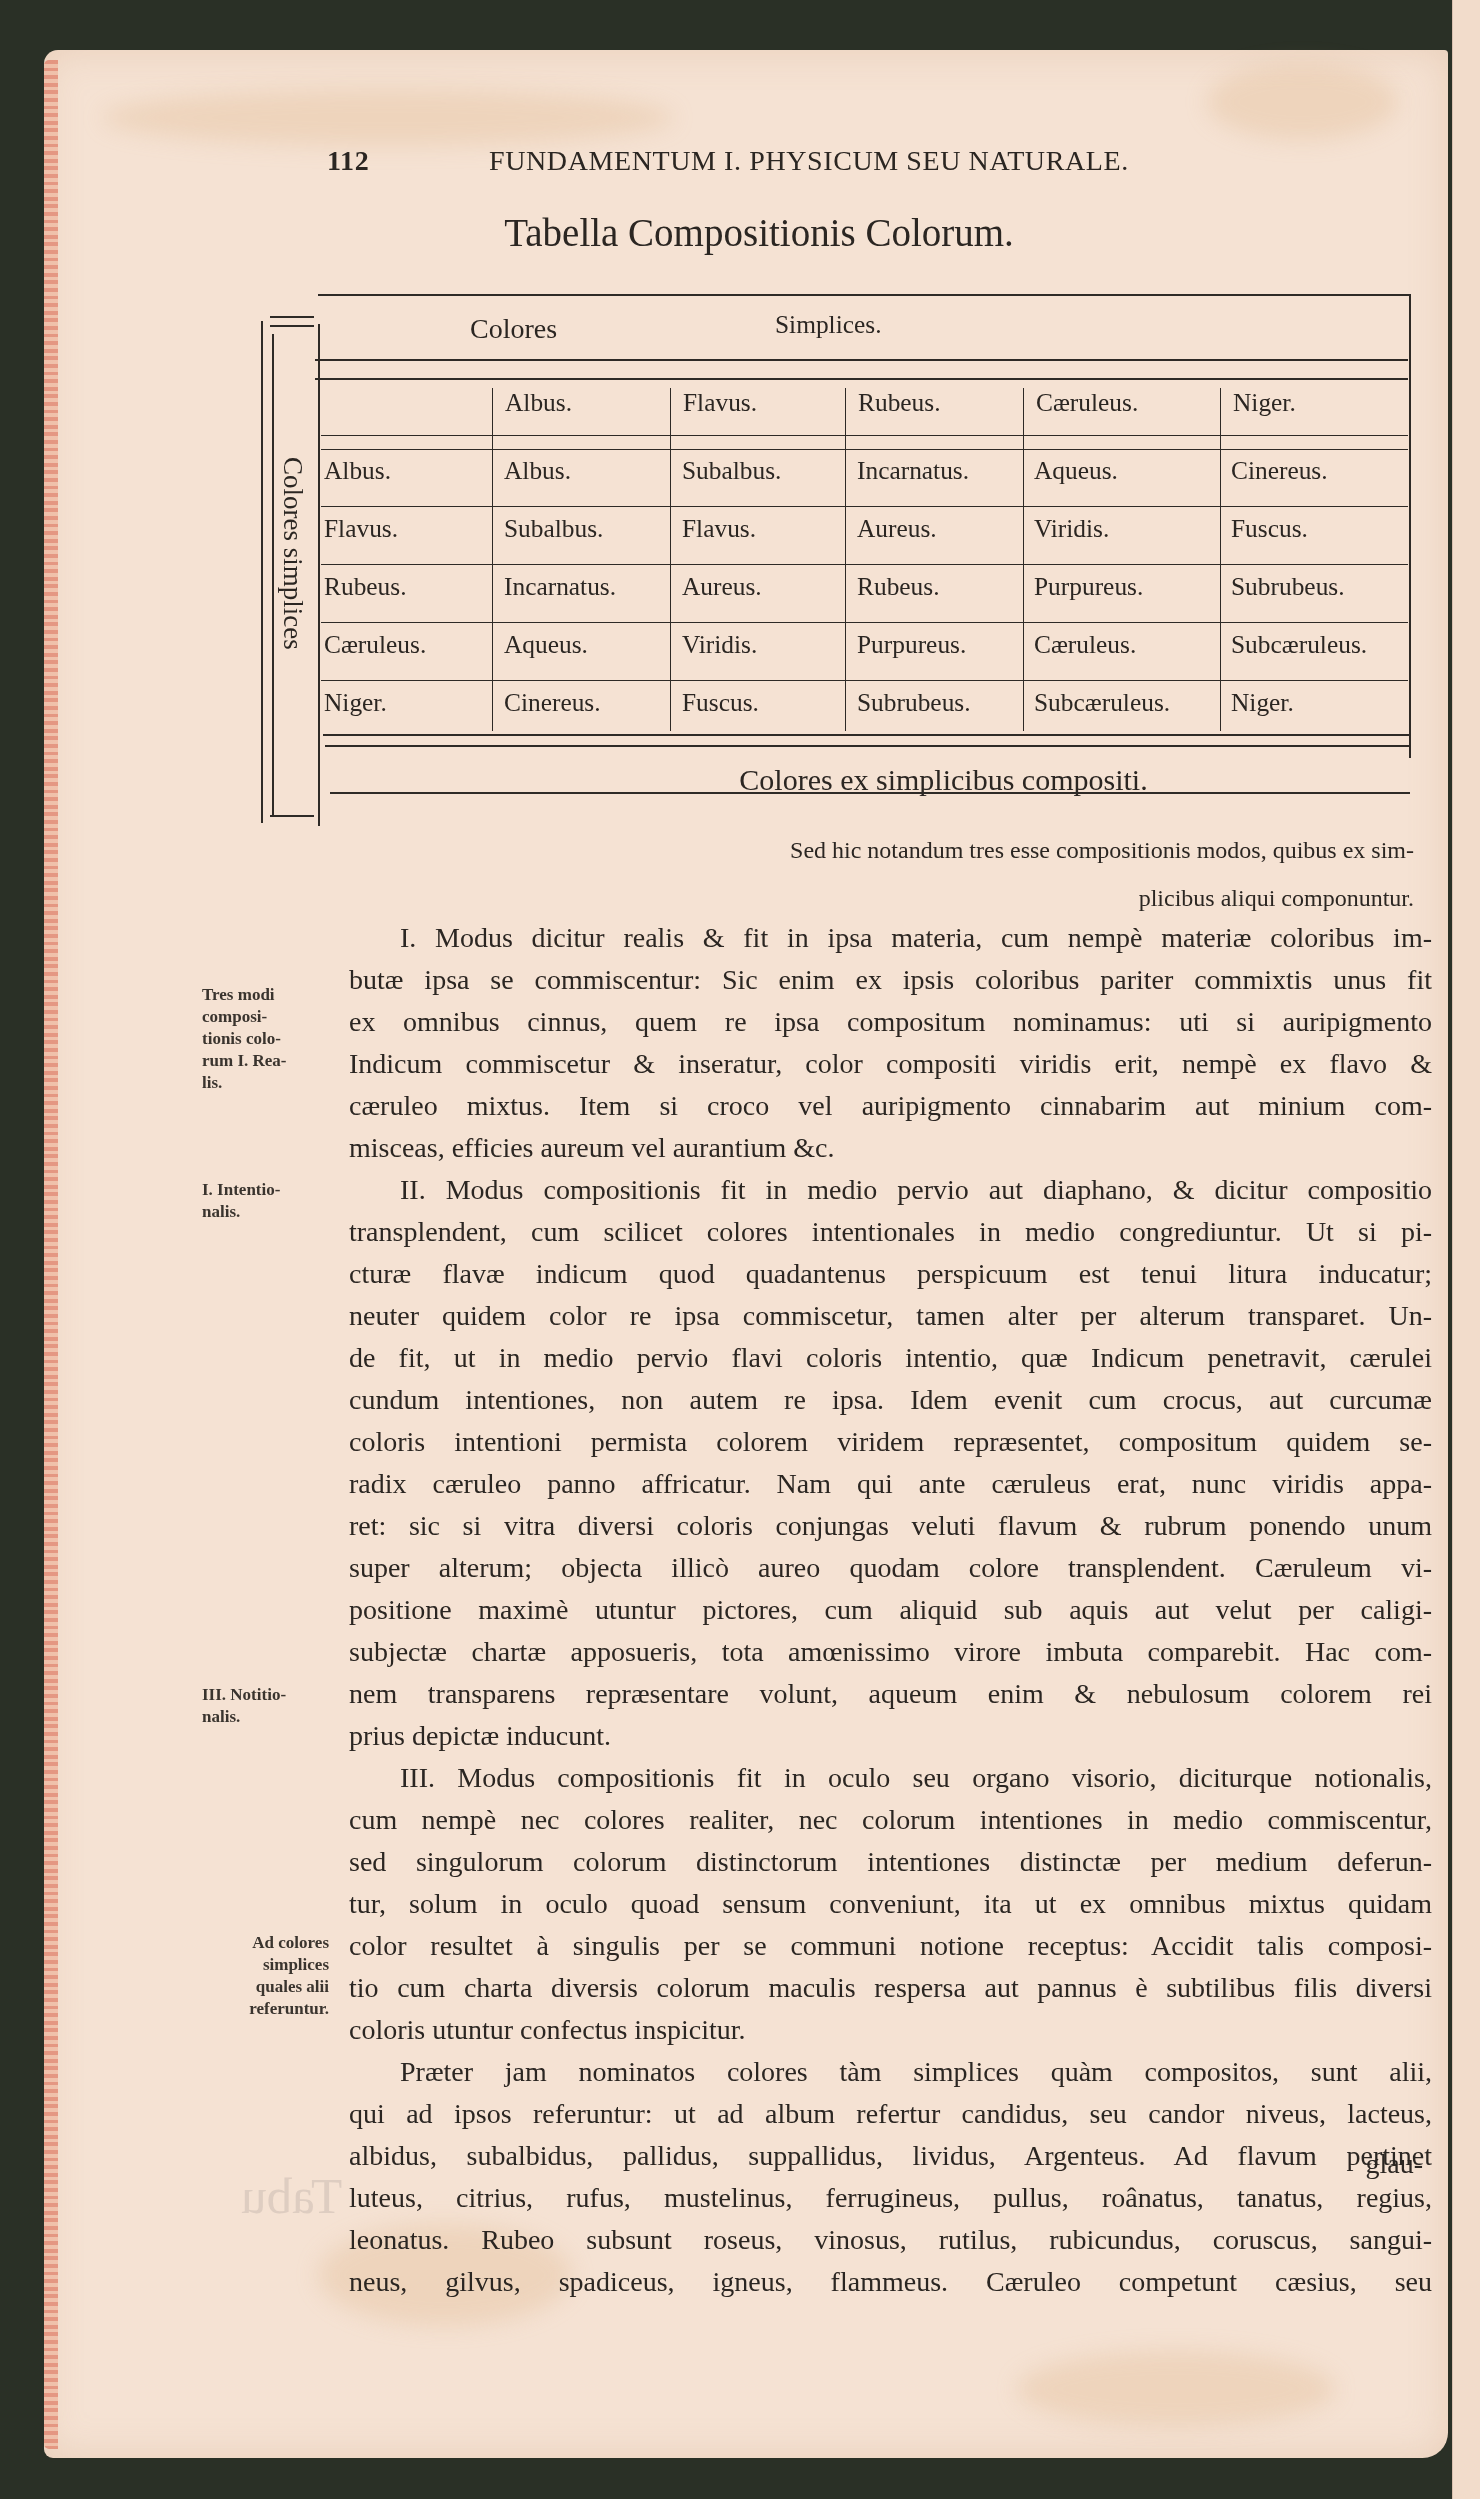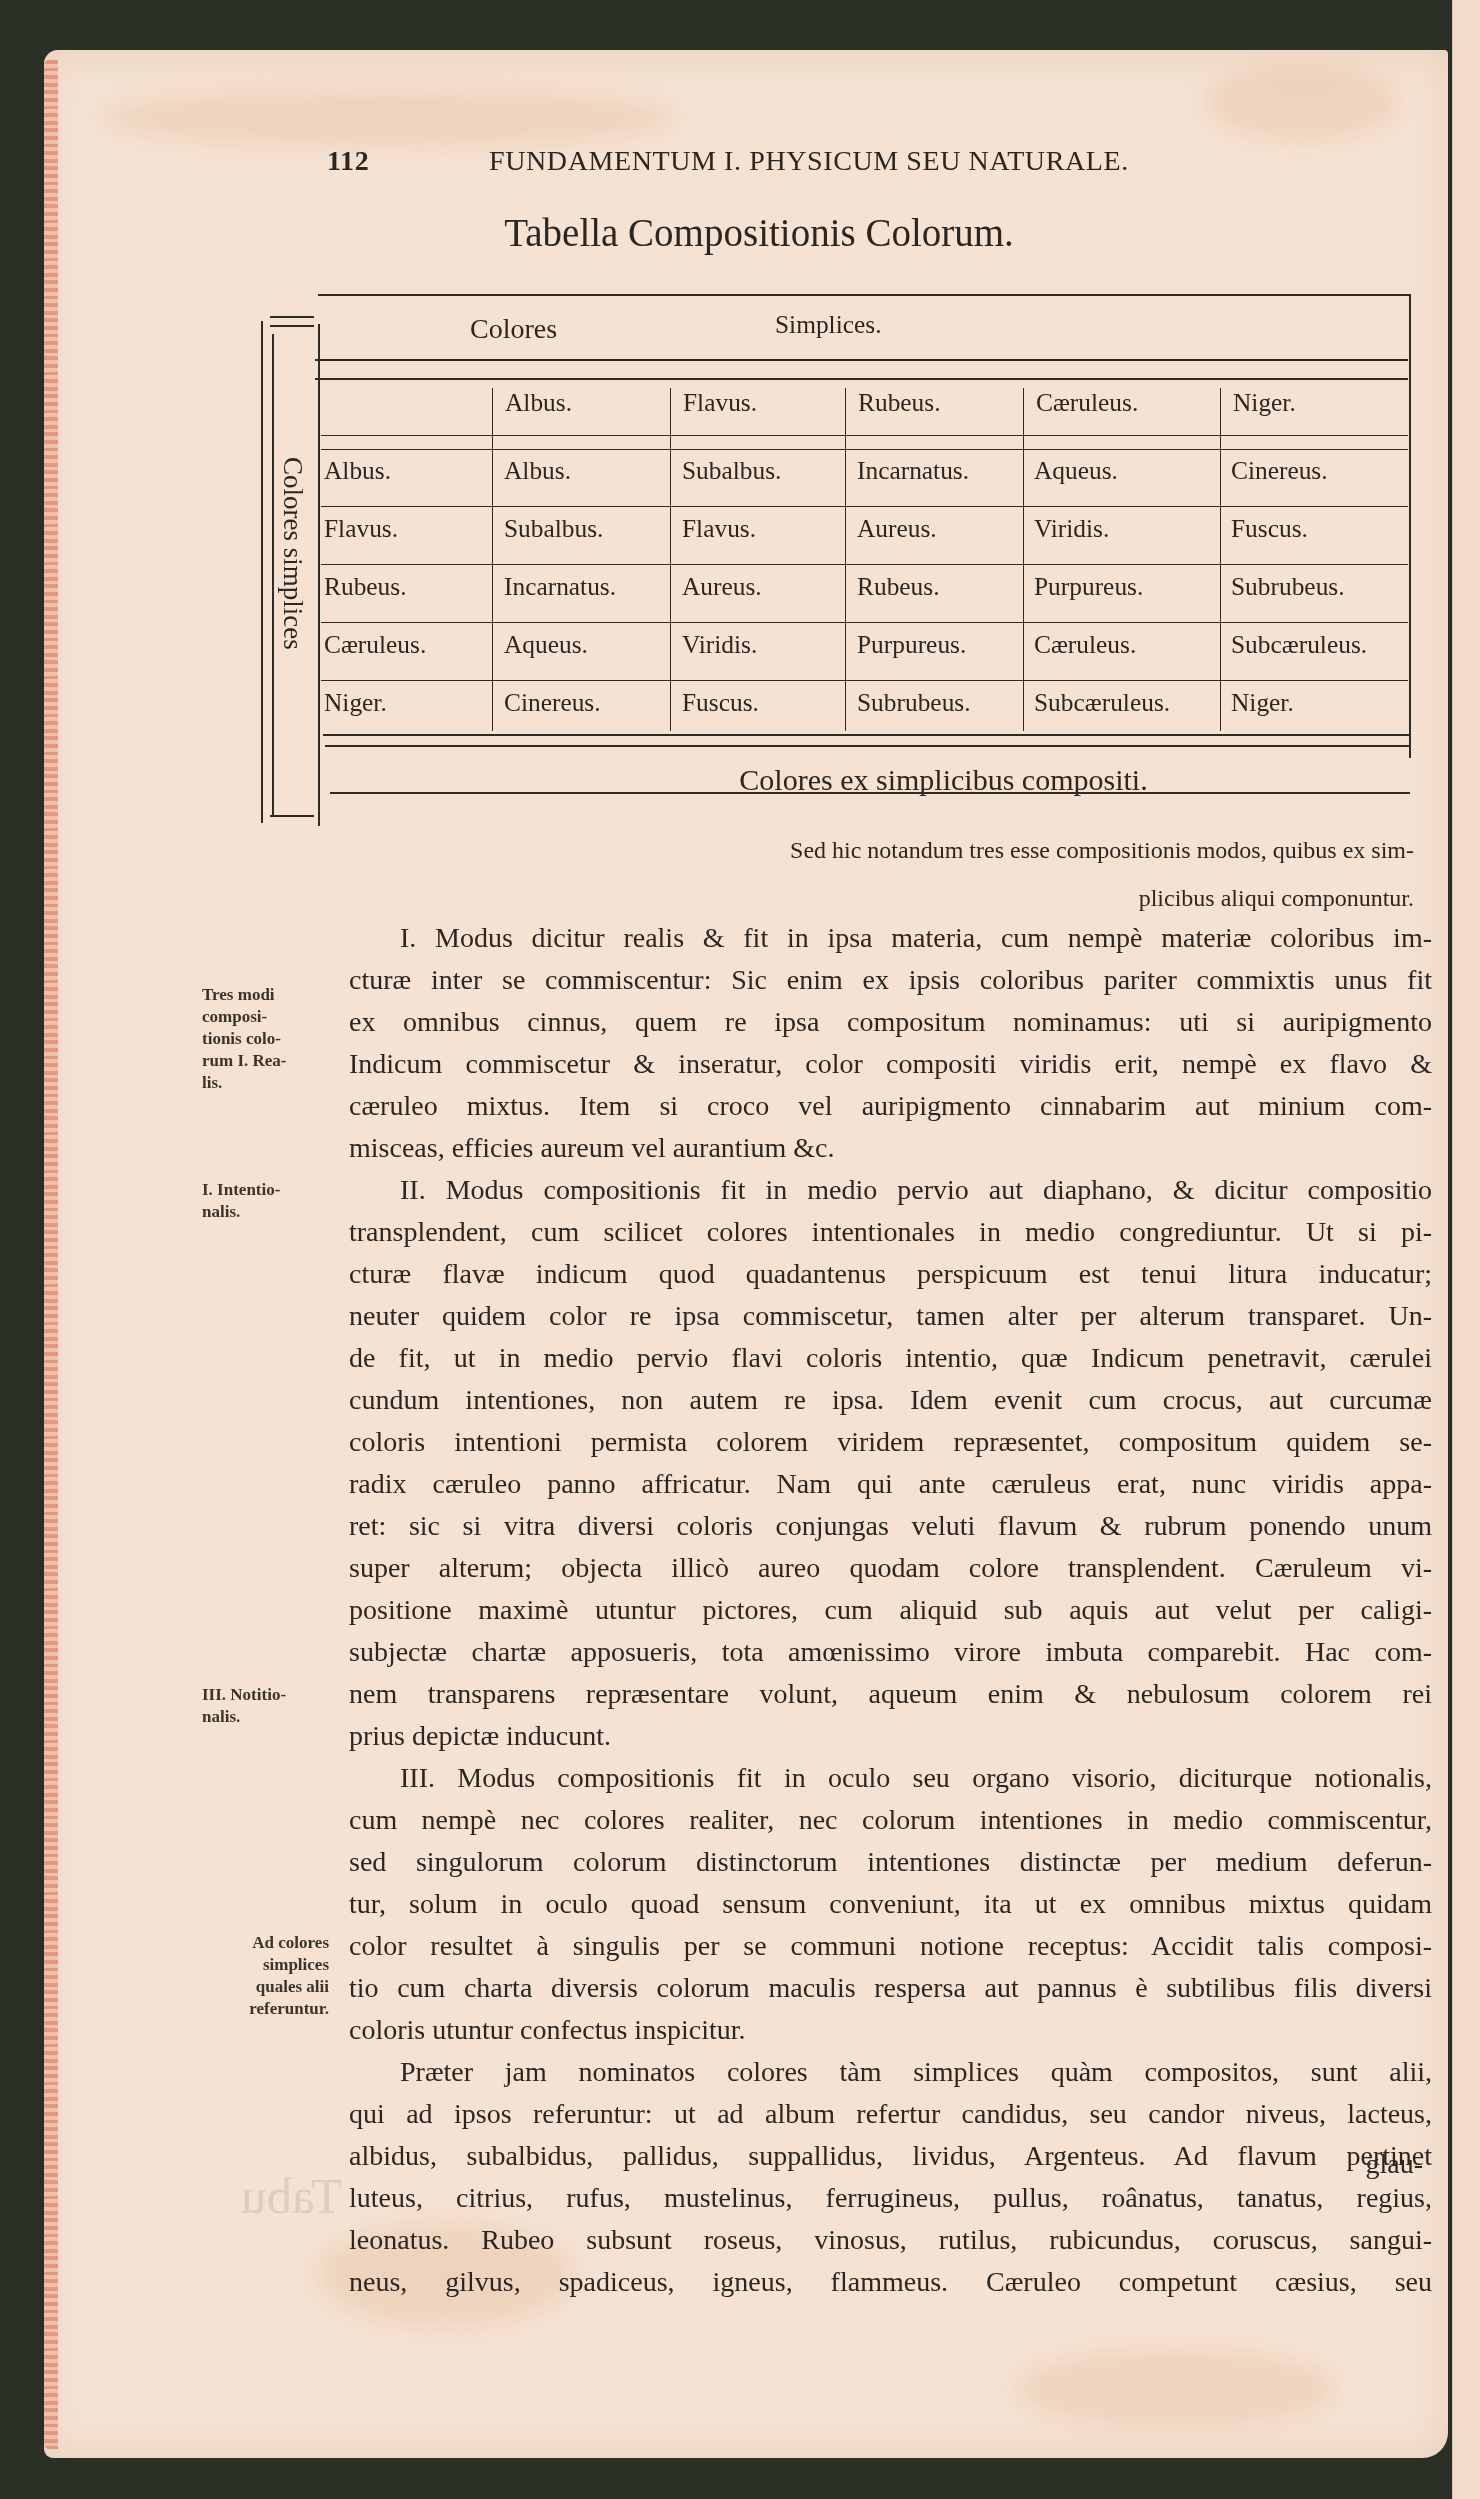--- a/index.html
+++ b/index.html
@@ -119,21 +119,21 @@
   <div class="hline" style="left:330px;top:792px;width:1080px;"></div>
 </div>
 
 <div class="lead" style="top:826px;">
   <div>Sed hic notandum tres esse compositionis modos, quibus ex sim-</div>
   <div>plicibus aliqui componuntur.</div>
 </div>
 
 <div class="body" id="body" style="top:917px;margin-left:12px;">
     <span class="ln indent">I. Modus dicitur realis &amp; fit in ipsa materia, cum nempè materiæ coloribus im-</span>
-    <span class="ln">cturæ inter se commiscentur: Sic enim ex ipsis coloribus pariter commixtis unus fit</span>
+    <span class="ln">butæ ipsa se commiscentur: Sic enim ex ipsis coloribus pariter commixtis unus fit</span>
     <span class="ln">ex omnibus cinnus, quem re ipsa compositum nominamus: uti si auripigmento</span>
     <span class="ln">Indicum commiscetur &amp; inseratur, color compositi viridis erit, nempè ex flavo &amp;</span>
     <span class="ln">cæruleo mixtus.   Item si croco vel auripigmento cinnabarim aut minium com-</span>
     <span class="ln last">misceas, efficies aureum vel aurantium &amp;c.</span>
     <span class="ln indent">II. Modus compositionis fit in medio pervio aut diaphano, &amp; dicitur compositio</span>
     <span class="ln">transplendent, cum scilicet colores intentionales in medio congrediuntur. Ut si pi-</span>
     <span class="ln">cturæ flavæ indicum quod quadantenus perspicuum est tenui litura inducatur;</span>
     <span class="ln">neuter quidem color re ipsa commiscetur, tamen alter per alterum transparet.  Un-</span>
     <span class="ln">de fit, ut in medio pervio flavi coloris intentio, quæ Indicum penetravit, cærulei</span>
     <span class="ln">cundum intentiones, non autem re ipsa.   Idem evenit cum crocus, aut curcumæ</span>

